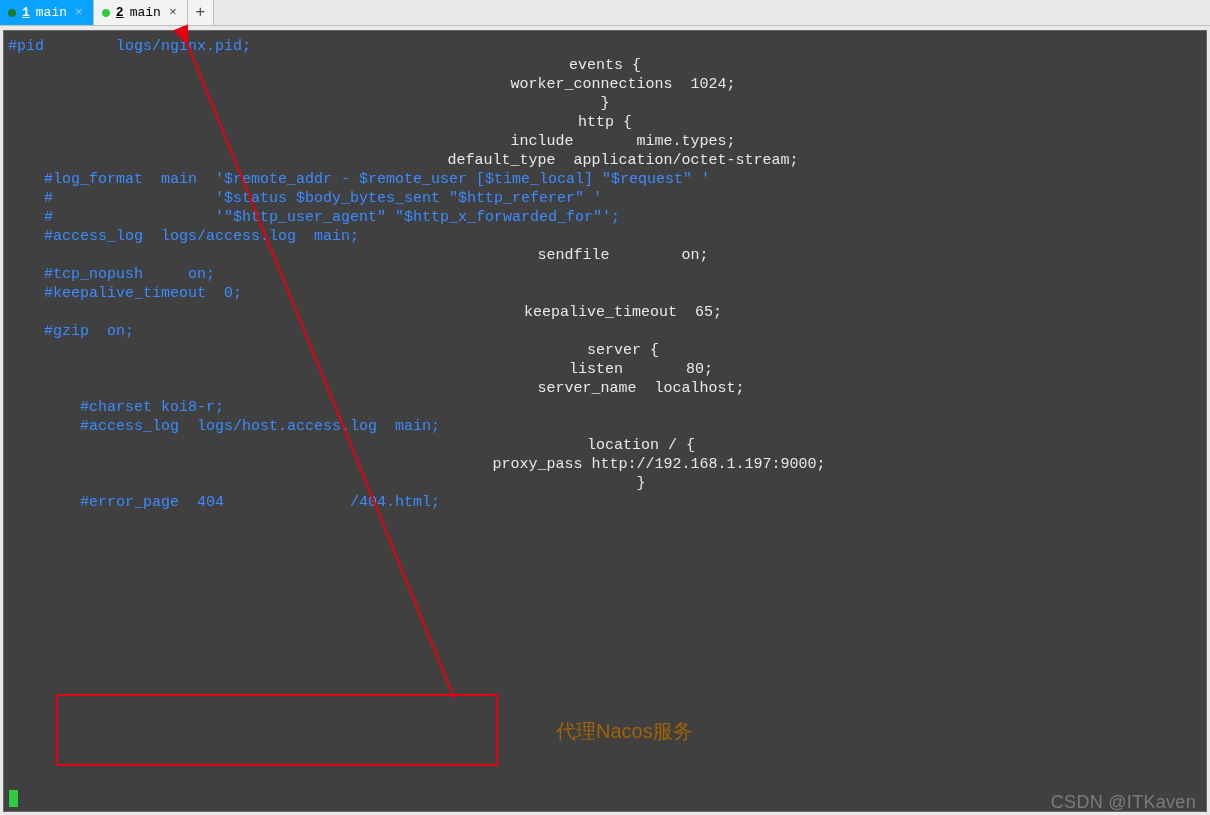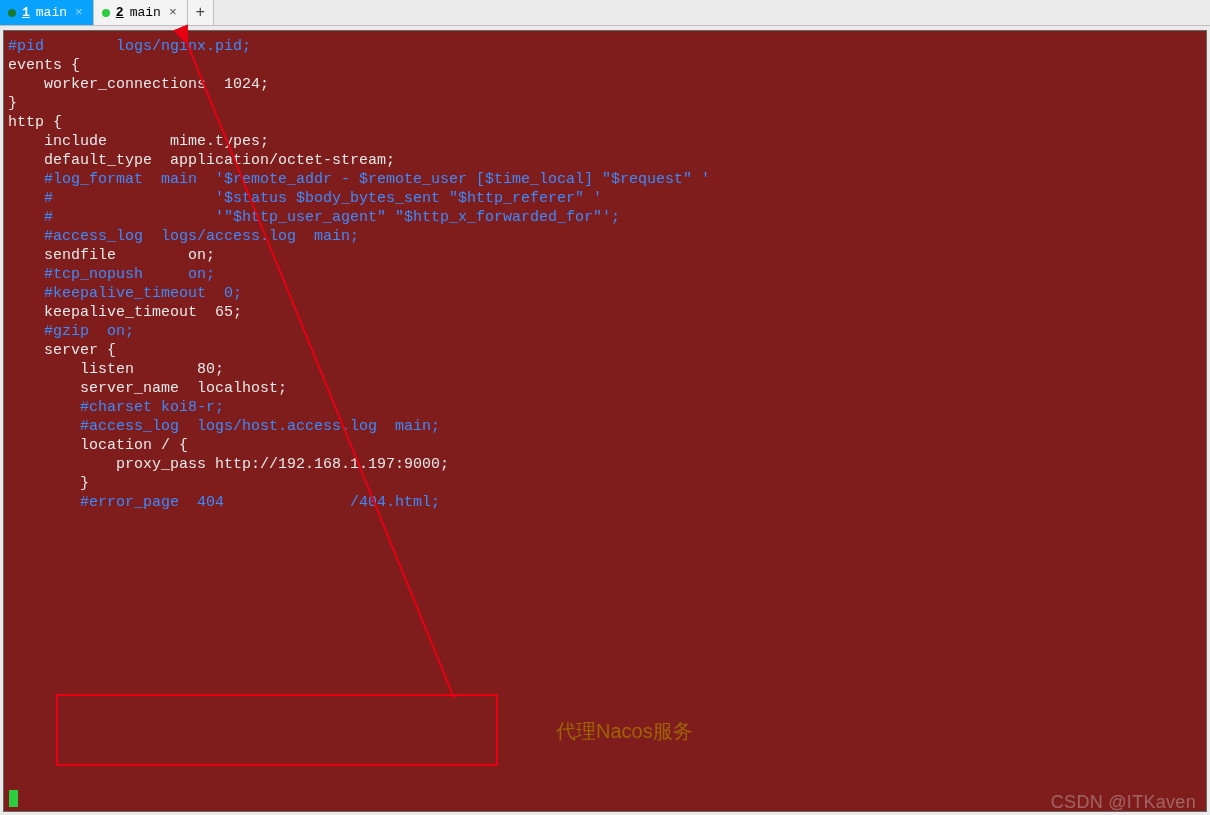--- a/index.html
+++ b/index.html
@@ -11,24 +11,24 @@
   .tab { display:flex; align-items:center; gap:6px; padding:0 8px; font-size:13px; border-right:1px solid #bfbfbf; background:#f3f3f3; cursor:pointer;}
   .tab.active { background:#0aa2ff; color:#fff; }
   .tab .dot { width:8px; height:8px; border-radius:50%; background:#2ecc40; flex:none; }
   .tab.active .dot { background:#1a7a2e; }
   .tab .idx { font-weight:600; text-decoration:underline; }
   .tab .close { font-size:13px; opacity:.7; padding:0 2px; }
   .tab.active .close { color:#cde9ff; }
   .newtab { width:26px; display:flex; align-items:center; justify-content:center; font-size:16px; color:#444; background:#f3f3f3; border-right:1px solid #bfbfbf; cursor:pointer;}
 
   
-  .term-wrap { position:absolute; left:3px; right:3px; top:30px; bottom:3px; background:#7f1d1d; border:1px solid #666; }
+  .term-wrap { position:absolute; left:3px; right:3px; top:30px; bottom:3px; background:#404040; border:1px solid #666; }
   .term { position:absolute; left:0; right:0; top:0; bottom:0; padding:6px 4px 6px 4px; font-size:15px; line-height:19px; color:#e8e8e8; white-space:pre; font-family:"Consolas","Courier New",monospace; overflow:hidden;}
   .c  { color:#3b8bff; } 
-  .w  { color:#e8e8e8; } 
+  .w  { color:#e8e8e8;text-align:center; } 
 
   
   .anno-box { position:absolute; border:2px solid #e60012; }
   .anno-label { position:absolute; color:#a16207; font-size:20px; font-family:"Microsoft YaHei","PingFang SC",sans-serif; }
   svg.arrow { position:absolute; left:0; top:0; pointer-events:none; }
 
   
   .cursor-block { position:absolute; left:5px; bottom:4px; width:9px; height:17px; background:#2ecc40; }
 
   

